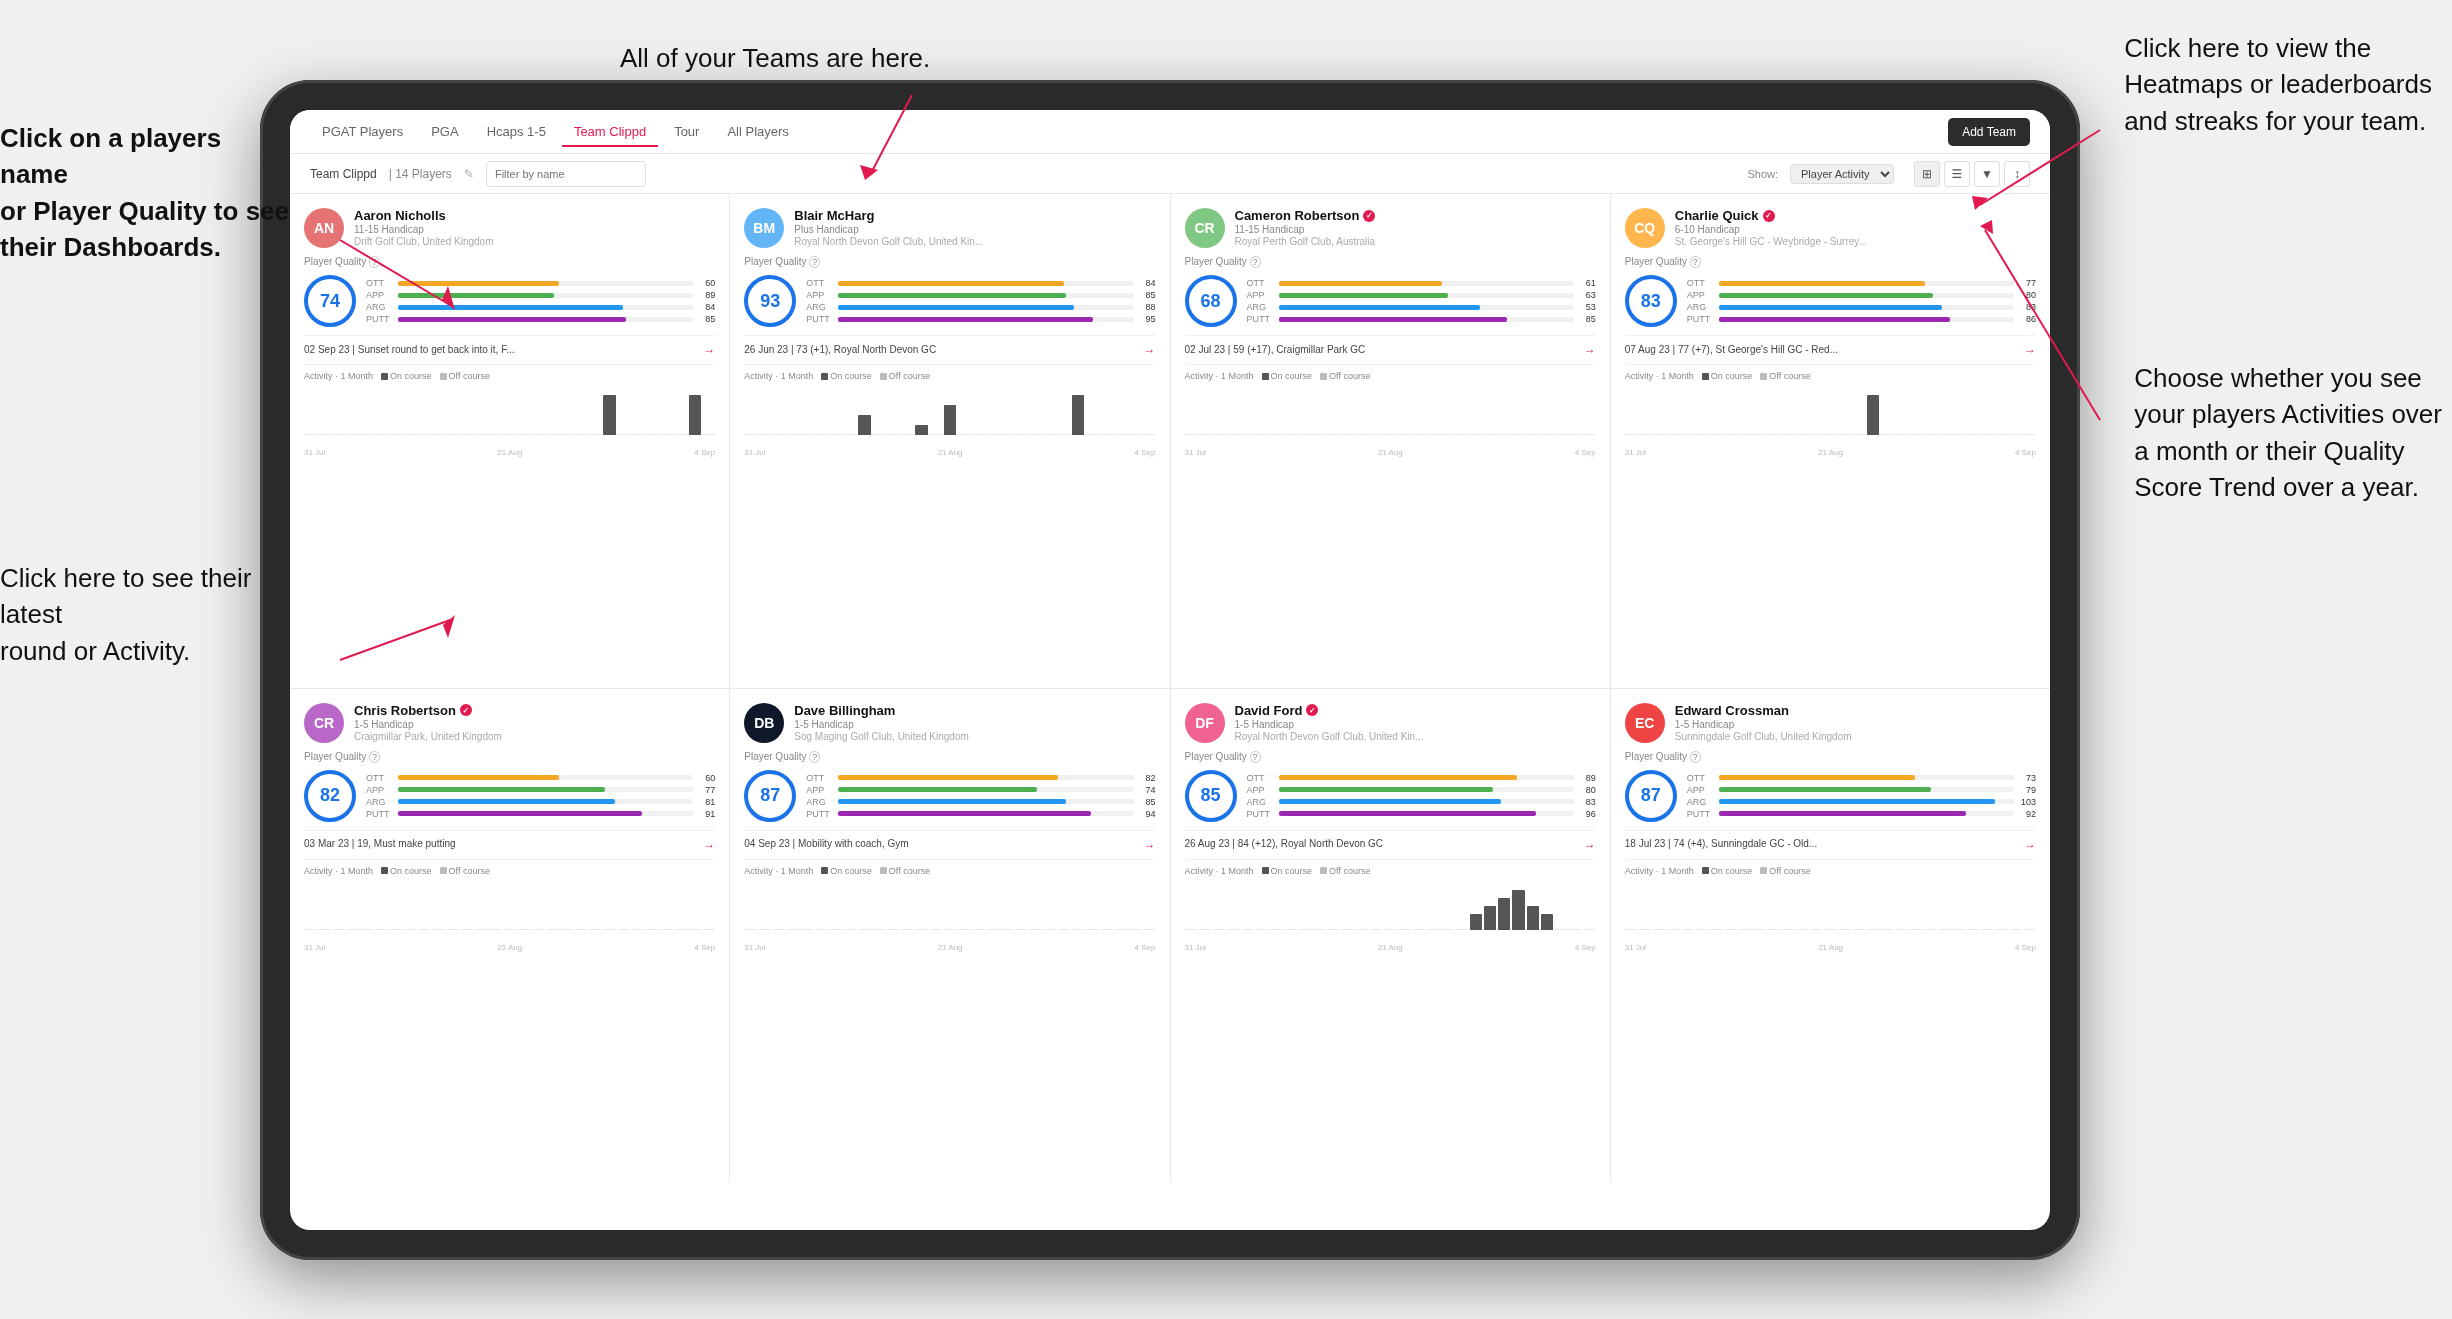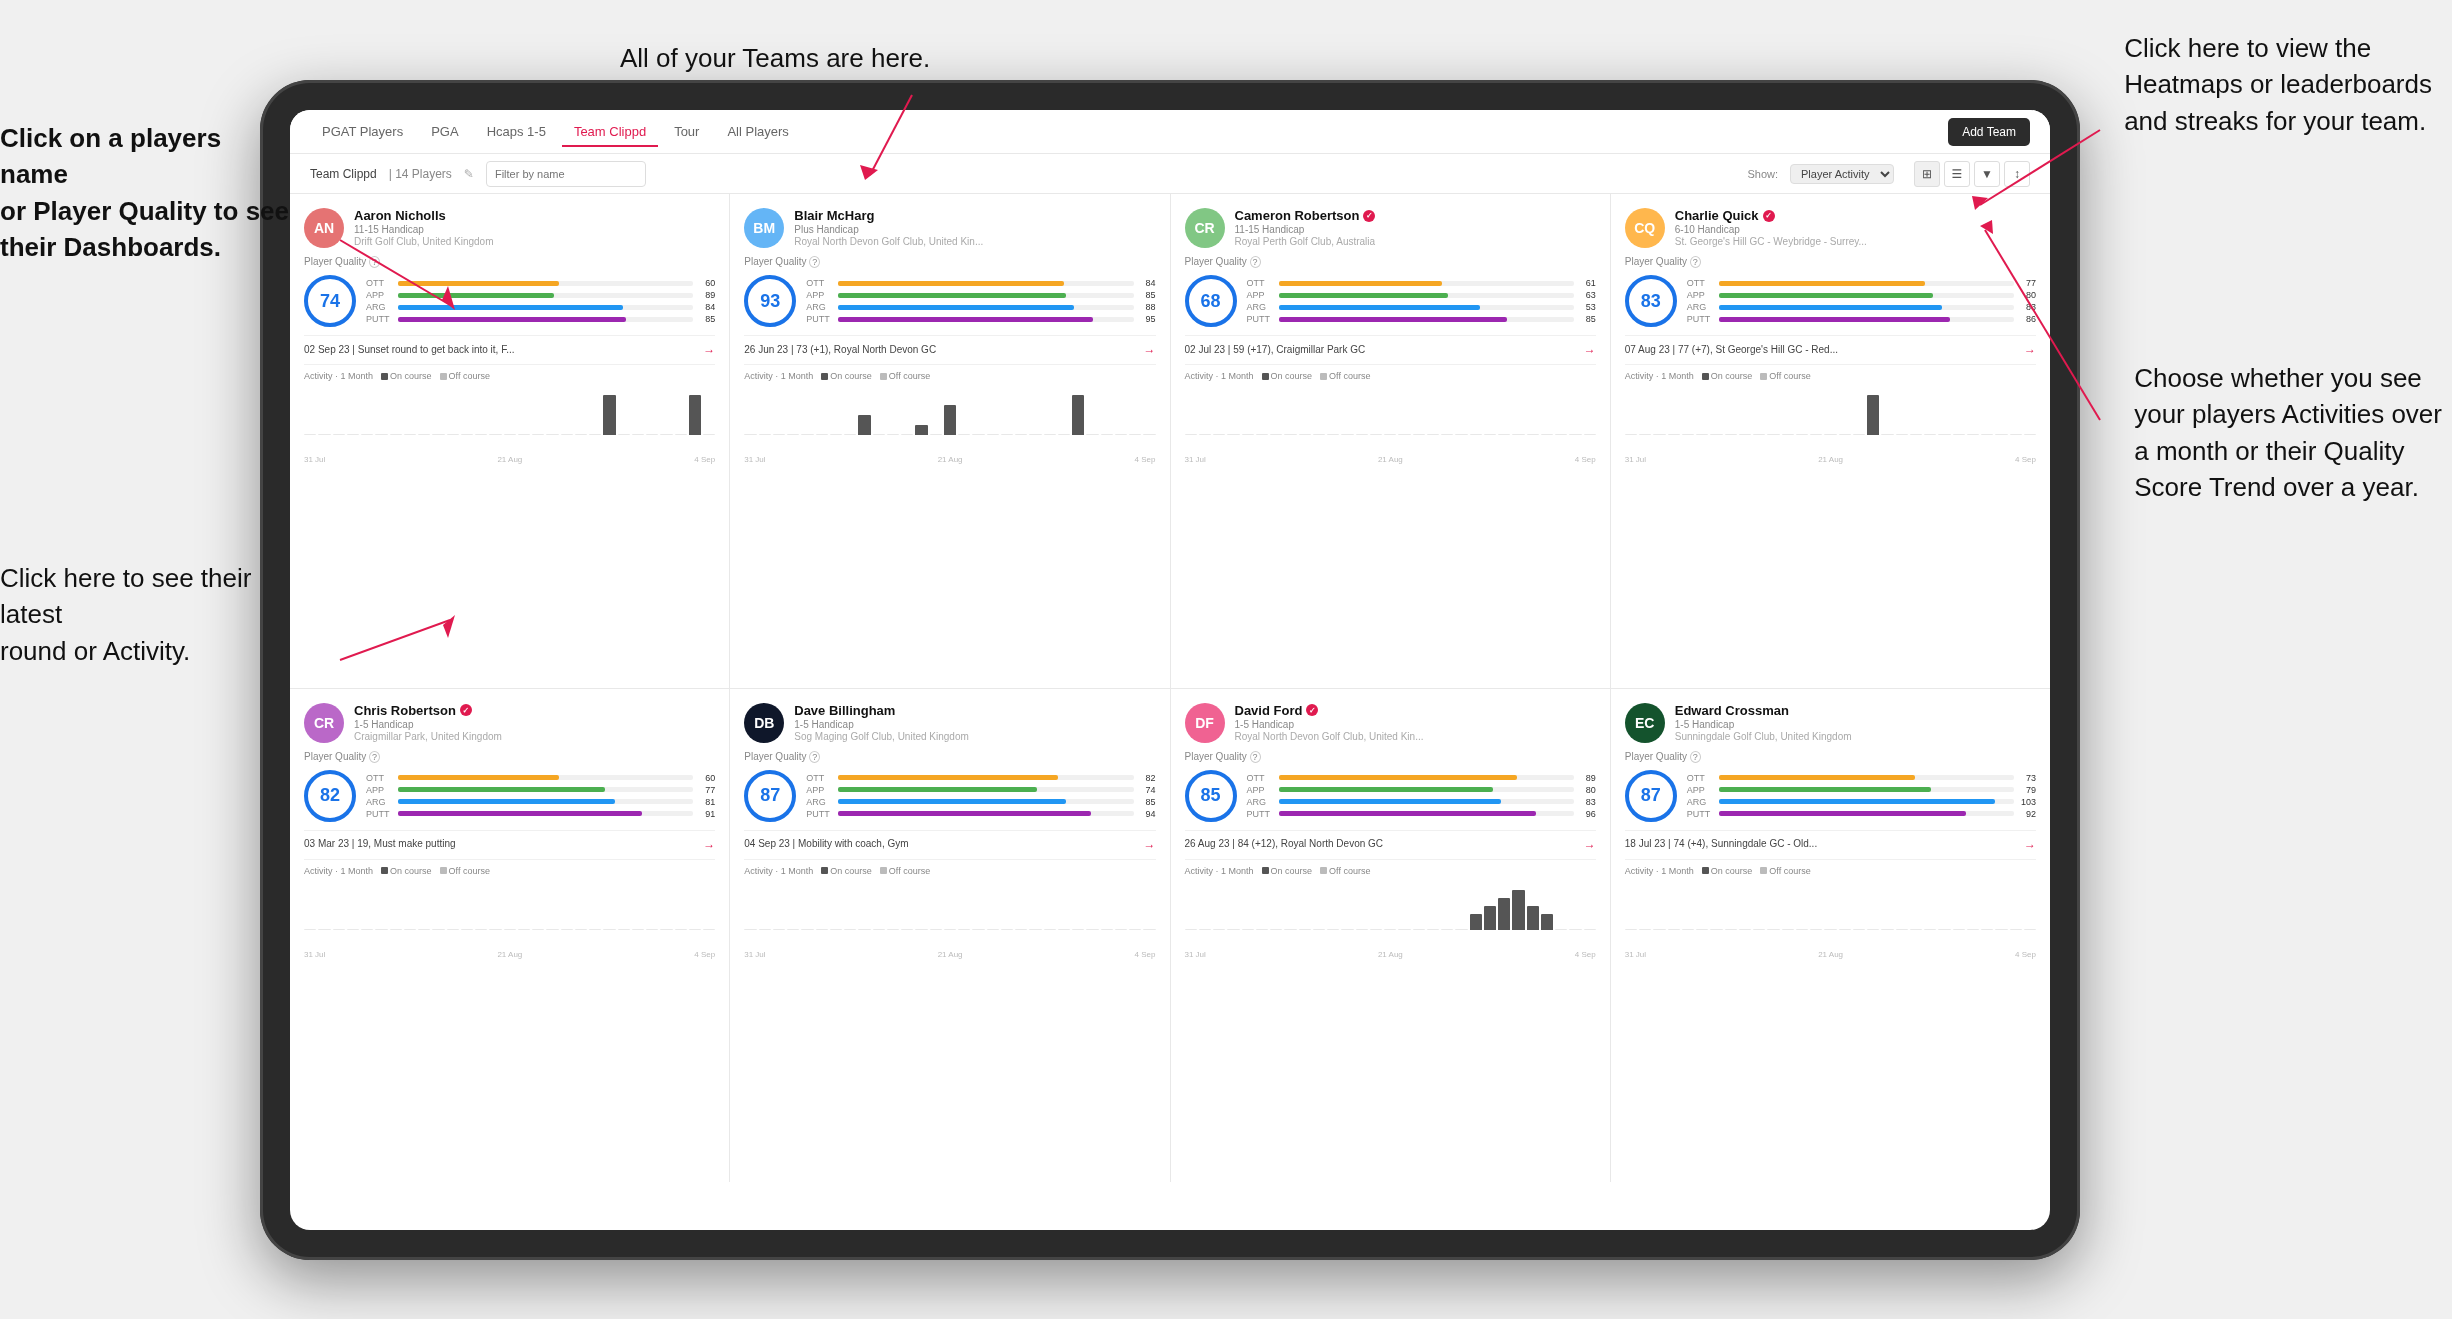--- a/index.html
+++ b/index.html
@@ -351,21 +351,21 @@
     .chart-bar {
       width: 8px;
       border-radius: 1px 1px 0 0;
       min-height: 1px;
     }
     .chart-labels {
       display: flex;
       justify-content: space-between;
       font-size: 8px;
       color: #bbb;
-      margin-top: 20px;
+      margin-top: 13px;
     }
 
     
     .tooltip-box {
       position: absolute;
       font-size: 26px;
       font-weight: 400;
       color: #111;
       line-height: 1.4;
       z-index: 20;
@@ -1129,21 +1129,21 @@
             </div>
       <div class="chart-labels">
         <span>31 Jul</span>
         <span>21 Aug</span>
         <span>4 Sep</span>
       </div>
     </div>
   </div>
         <div class="player-card">
     <div class="player-header">
-      <div class="player-avatar" style="background:#14532d;">EC</div>
+      <div class="player-avatar" style="background:#ef4444;">EC</div>
       <div class="player-info">
         <div class="player-name">
           Edward Crossman
           
         </div>
         <div class="player-handicap">1-5 Handicap</div>
         <div class="player-club">Sunningdale Golf Club, United Kingdom</div>
       </div>
     </div>
     <div style="font-size:10px;color:#888;">Player Quality <span style="font-size:9px;border:1px solid #ccc;border-radius:50%;padding:0 2px;">?</span></div>

